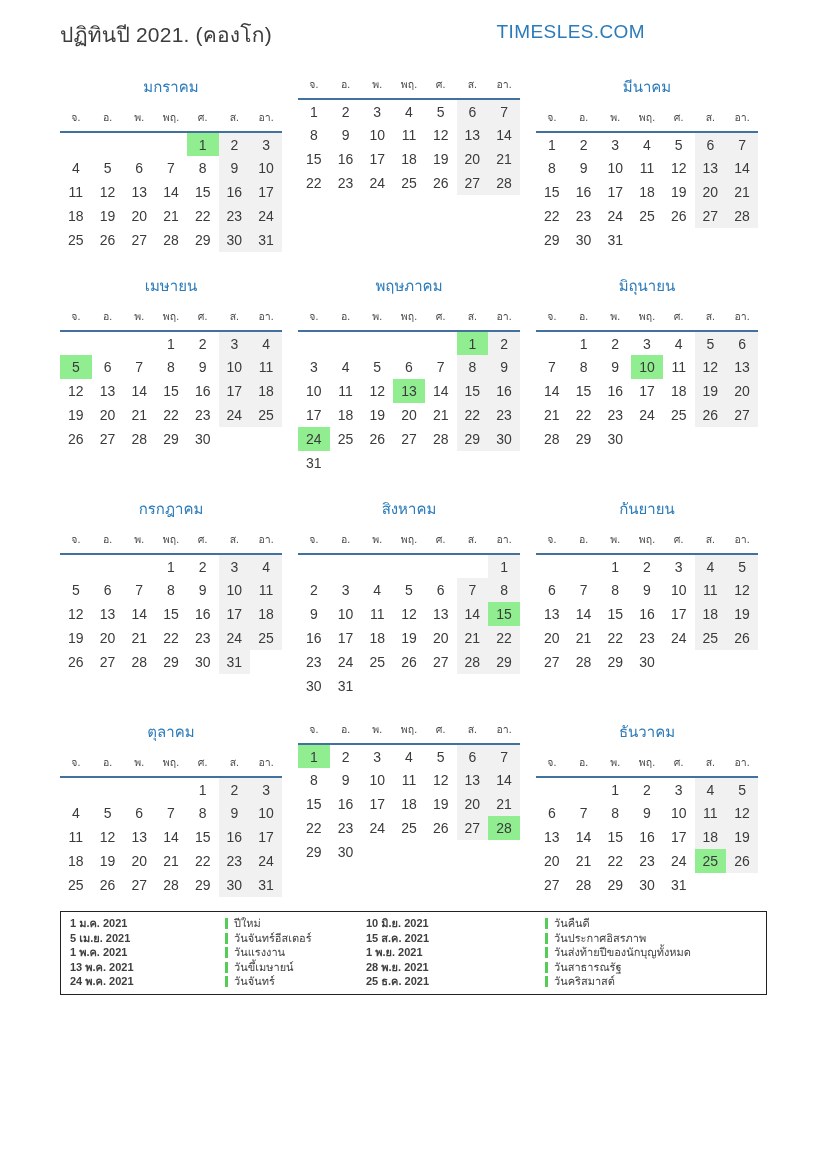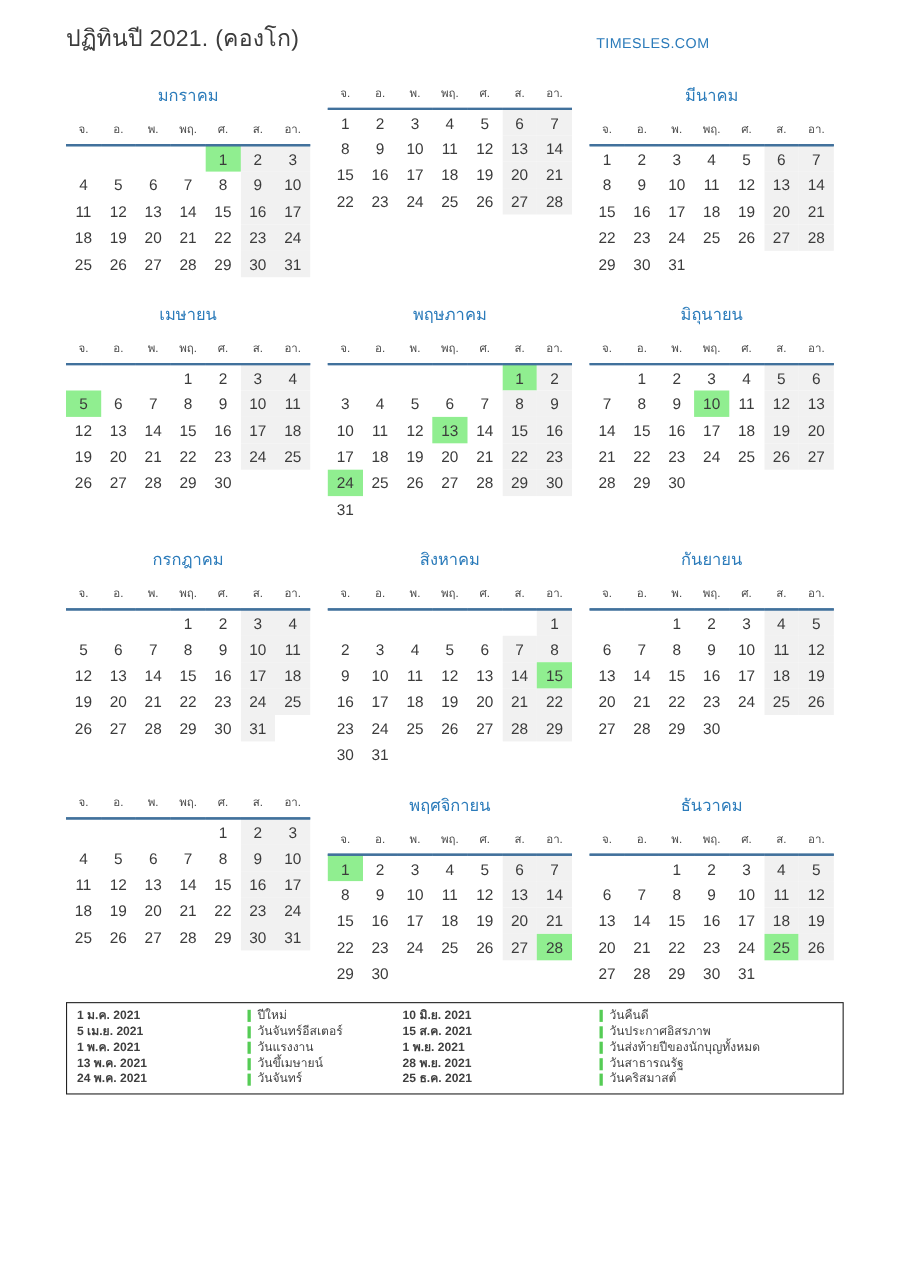--- a/index.html
+++ b/index.html
@@ -13,21 +13,21 @@
   *{box-sizing:border-box;}
   html,body{margin:0;padding:0;}
   body{
     width:827px;height:1169px;background:#ffffff;
     font-family:"Liberation Sans","DejaVu Sans",sans-serif;
     color:var(--text);
   }
   .page{padding:18px 60px 0 60px;width:705px;}
   .header{display:flex;justify-content:space-between;align-items:flex-start;margin-bottom:24px;}
   .title{font-size:21px;color:#3c3c3c;letter-spacing:0.2px;}
-  .site{font-size:13px;color:var(--accent);margin-top:14px;letter-spacing:0.4px;cursor:pointer;}
+  .site{font-size:19px;color:var(--accent);margin-top:3px;letter-spacing:0.4px;cursor:pointer;}
   .months-grid{display:grid;grid-template-columns:repeat(3,222px);column-gap:16px;row-gap:22px;width:707px;}
   .month{}
   .month-title{text-align:center;color:var(--accent);font-size:15px;margin-bottom:9px;}
   table.cal{border-collapse:collapse;width:100%;table-layout:fixed;}
   .cal th{
     font-size:10.5px;font-weight:normal;color:#4a4a4a;
     padding-bottom:5px;border-bottom:2px solid var(--line);
   }
   .cal td{height:24px;text-align:center;font-size:14px;color:var(--text);}
   .cal td.wk{background:var(--wk);}
@@ -620,20 +620,21 @@
               <td class="day">29</td>
               <td class="day">30</td>
               <td class="day"></td>
               <td class="day"></td>
               <td class="day"></td>
             </tr>
           </tbody>
         </table>
       </div>
       <div class="month">
+        <div class="month-title">ตุลาคม</div>
         <table class="cal">
           <thead>
             <tr>
               <th>จ.</th>
               <th>อ.</th>
               <th>พ.</th>
               <th>พฤ.</th>
               <th>ศ.</th>
               <th>ส.</th>
               <th>อา.</th>
@@ -682,21 +683,20 @@
               <td class="day">27</td>
               <td class="day">28</td>
               <td class="day">29</td>
               <td class="day wk">30</td>
               <td class="day wk">31</td>
             </tr>
           </tbody>
         </table>
       </div>
       <div class="month">
-        <div class="month-title">พฤศจิกายน</div>
         <table class="cal">
           <thead>
             <tr>
               <th>จ.</th>
               <th>อ.</th>
               <th>พ.</th>
               <th>พฤ.</th>
               <th>ศ.</th>
               <th>ส.</th>
               <th>อา.</th>

